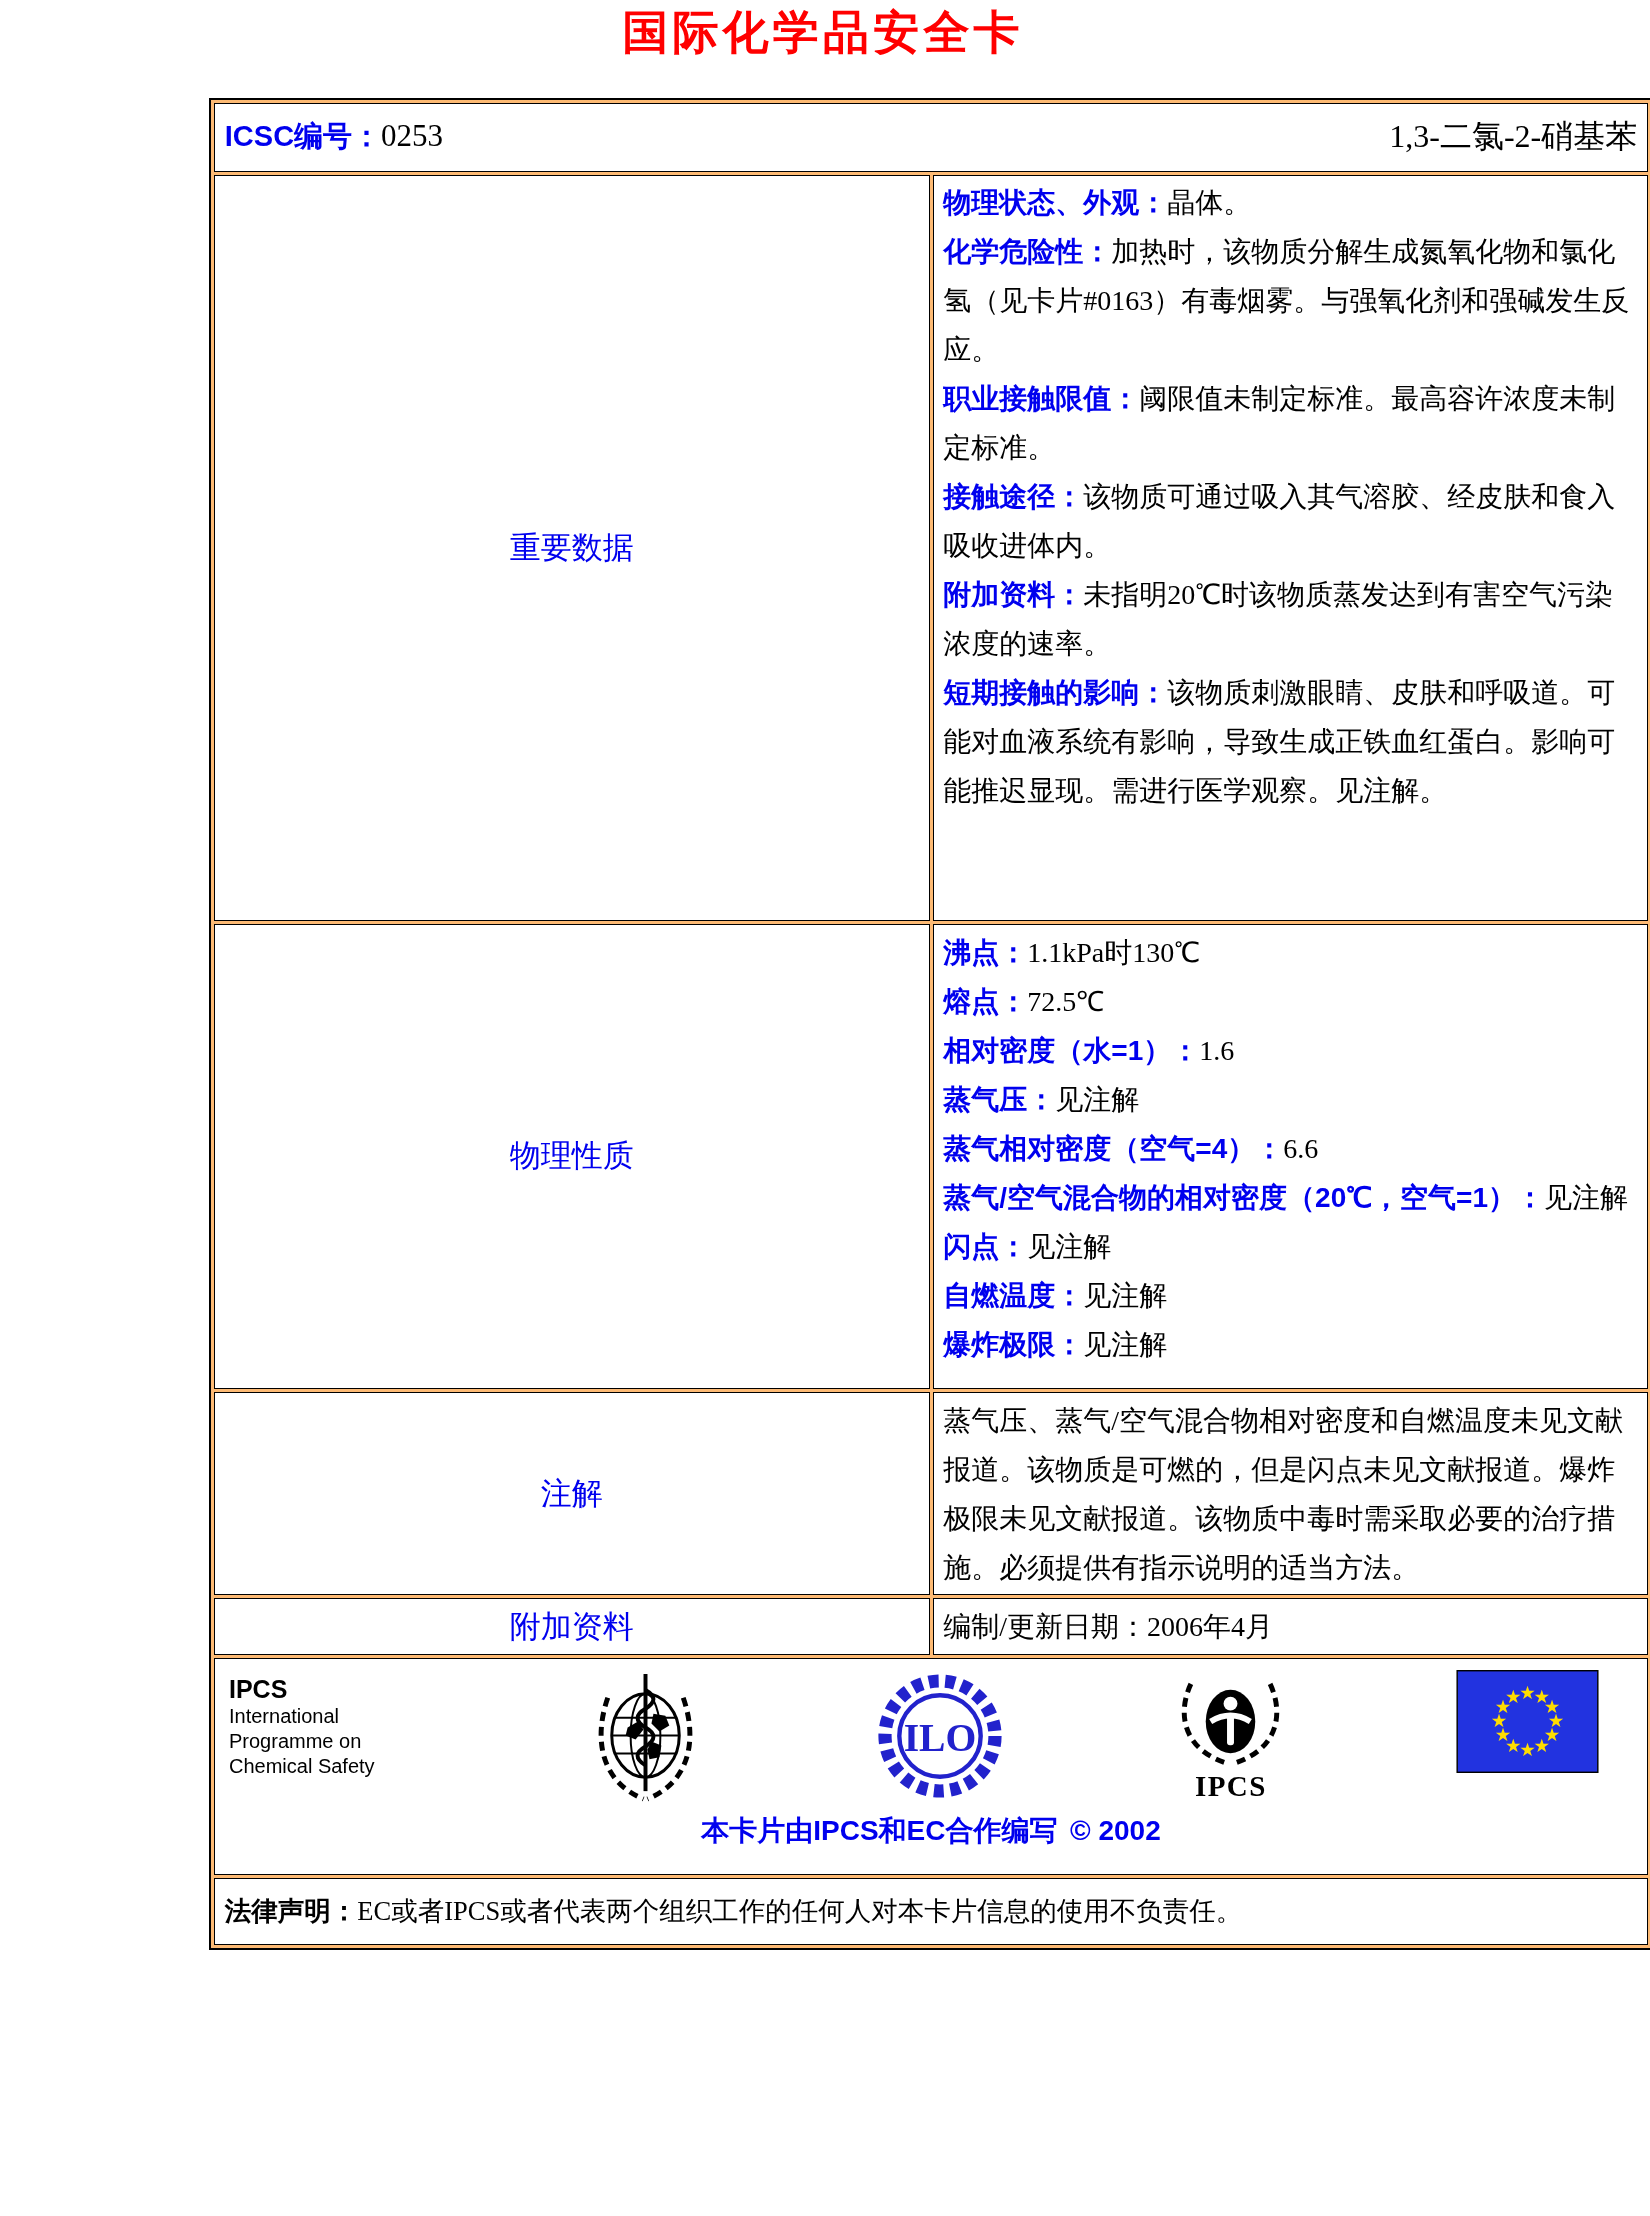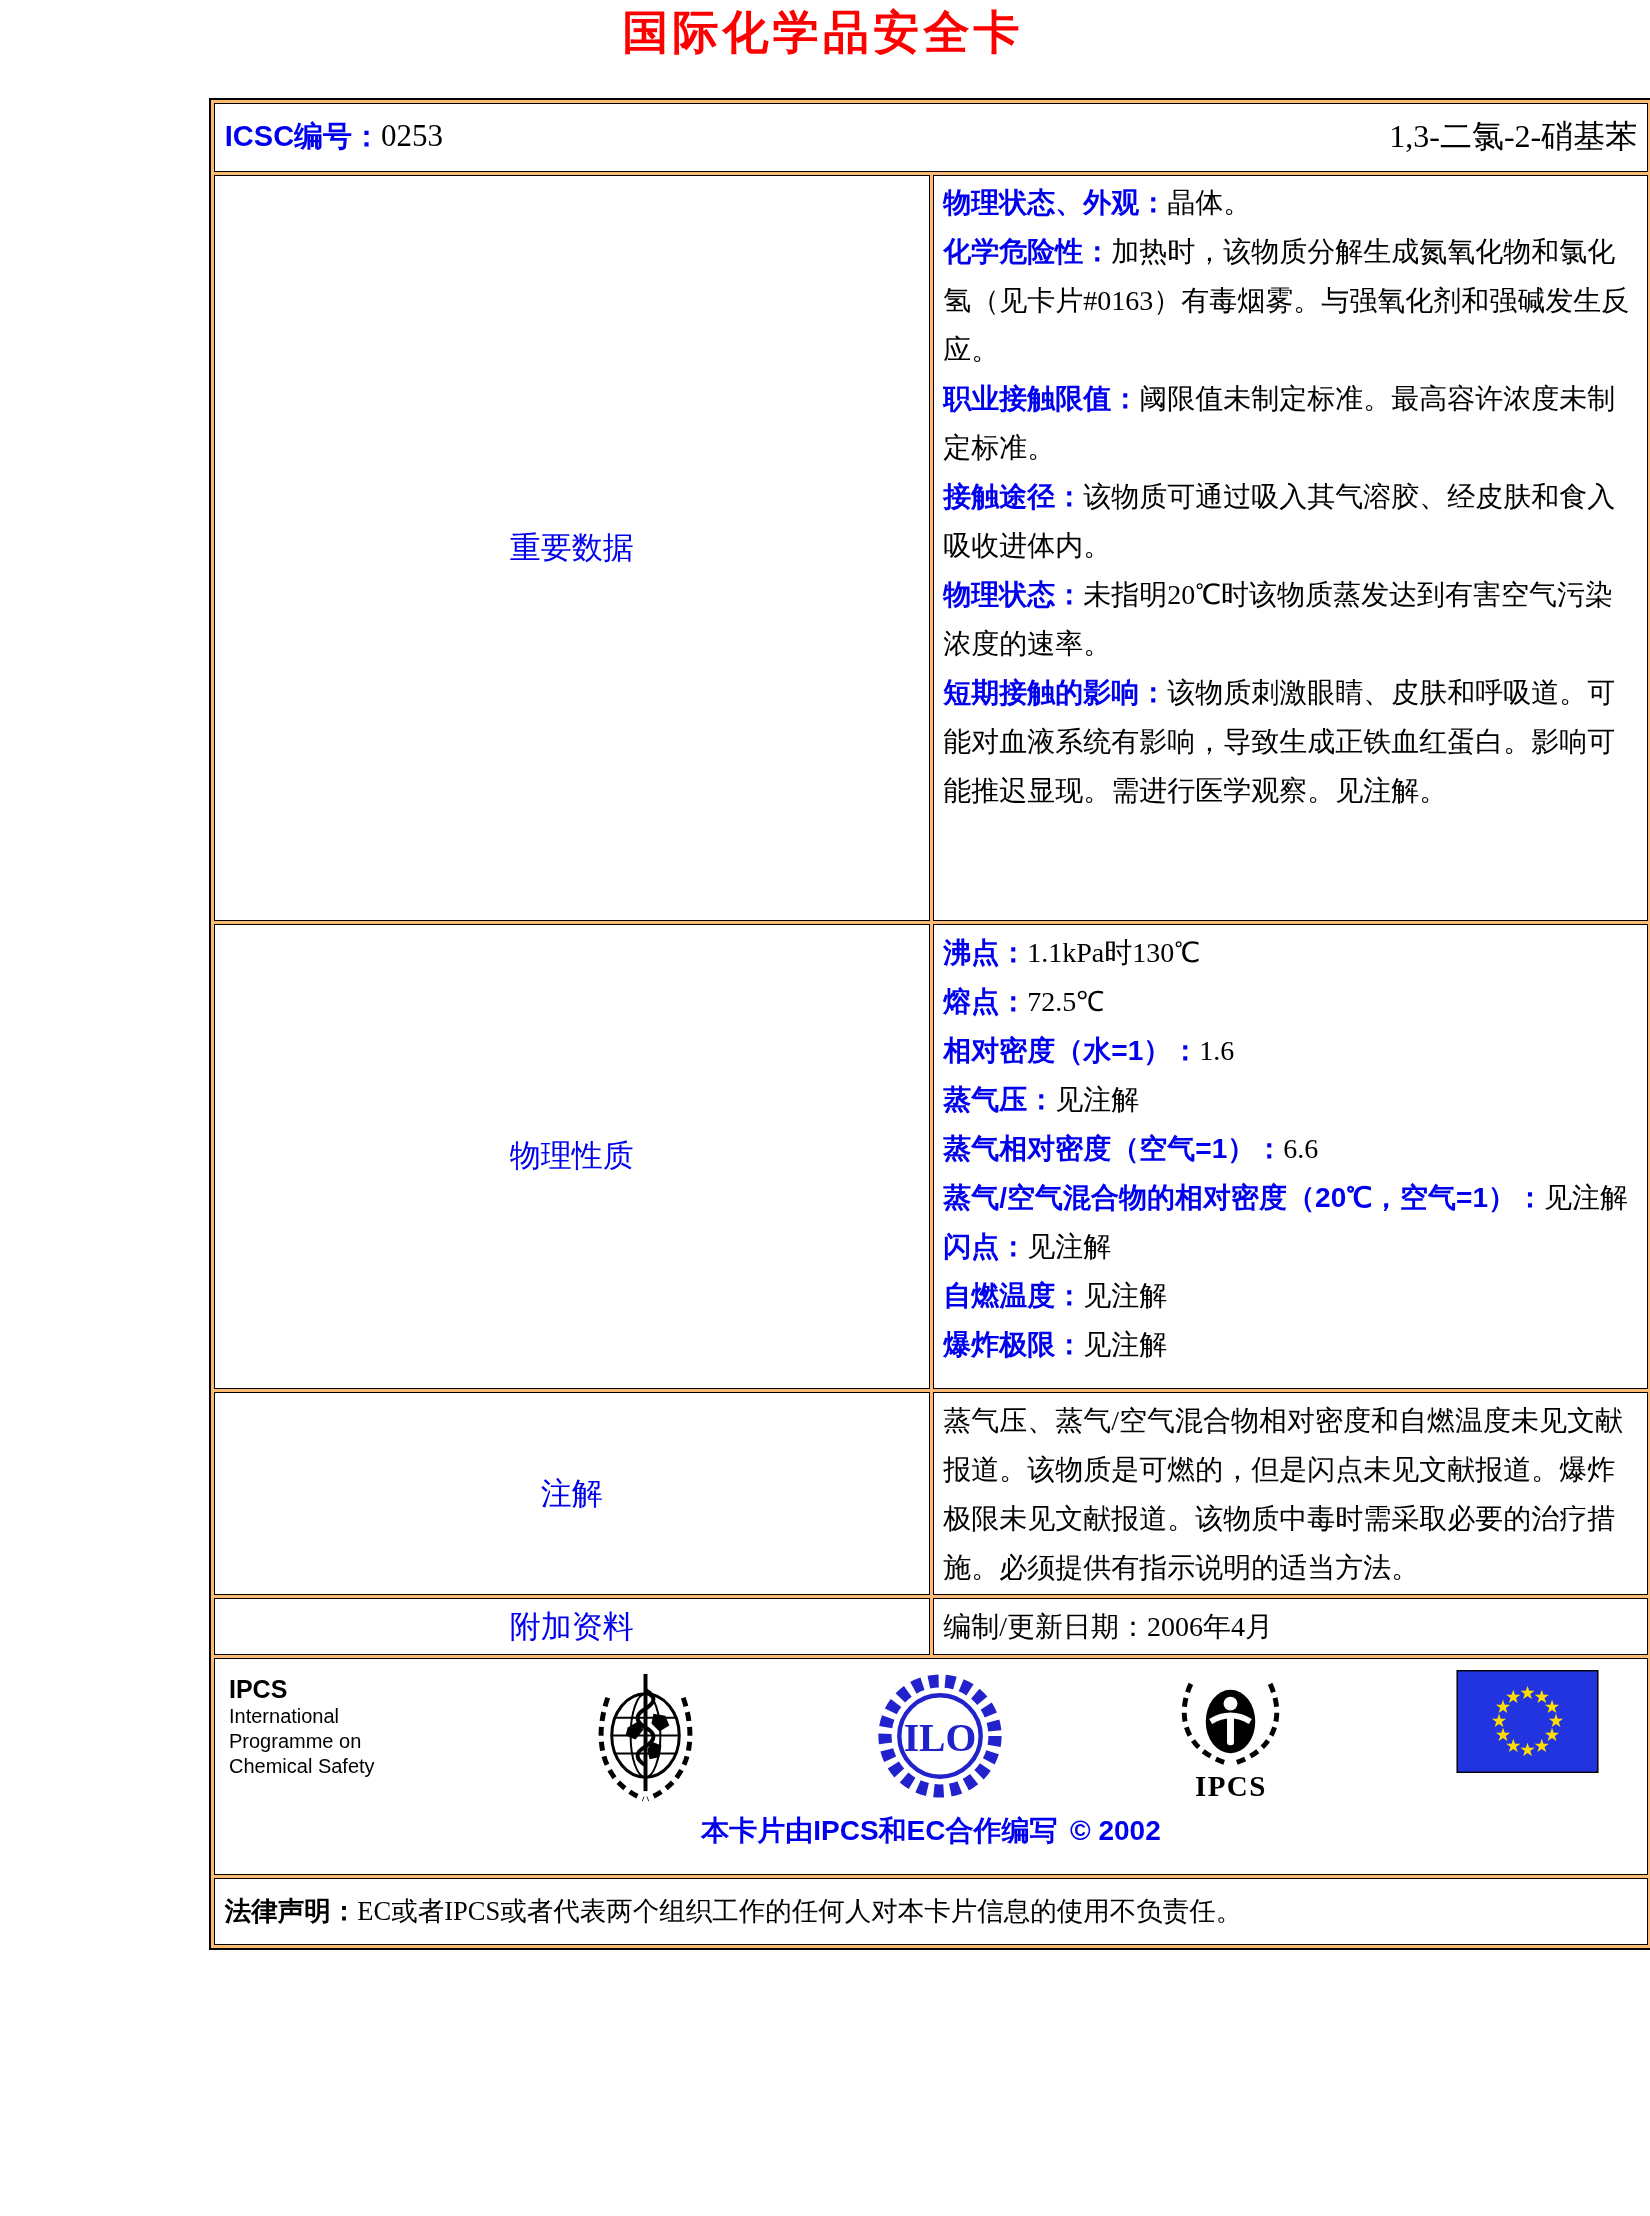--- a/index.html
+++ b/index.html
@@ -68,33 +68,33 @@
       </td>
     </tr>
 
     <tr>
       <td class="cell label-cell h-important">重要数据</td>
       <td class="cell content-cell h-important">
         <p class="line"><span class="lbl">物理状态、外观：</span><span class="txt">晶体。</span></p>
         <p class="line"><span class="lbl">化学危险性：</span><span class="txt">加热时，该物质分解生成氮氧化物和氯化氢（见卡片#0163）有毒烟雾。与强氧化剂和强碱发生反应。</span></p>
         <p class="line"><span class="lbl">职业接触限值：</span><span class="txt">阈限值未制定标准。最高容许浓度未制定标准。</span></p>
         <p class="line"><span class="lbl">接触途径：</span><span class="txt">该物质可通过吸入其气溶胶、经皮肤和食入吸收进体内。</span></p>
-        <p class="line"><span class="lbl">物理状态：</span><span class="txt">未指明20℃时该物质蒸发达到有害空气污染浓度的速率。</span></p>
+        <p class="line"><span class="lbl">附加资料：</span><span class="txt">未指明20℃时该物质蒸发达到有害空气污染浓度的速率。</span></p>
         <p class="line"><span class="lbl">短期接触的影响：</span><span class="txt">该物质刺激眼睛、皮肤和呼吸道。可能对血液系统有影响，导致生成正铁血红蛋白。影响可能推迟显现。需进行医学观察。见注解。</span></p>
       </td>
     </tr>
 
     <tr>
       <td class="cell label-cell h-physical">物理性质</td>
       <td class="cell content-cell h-physical">
         <p class="line"><span class="lbl">沸点：</span><span class="txt">1.1kPa时130℃</span></p>
         <p class="line"><span class="lbl">熔点：</span><span class="txt">72.5℃</span></p>
         <p class="line"><span class="lbl">相对密度（水=1）：</span><span class="txt">1.6</span></p>
         <p class="line"><span class="lbl">蒸气压：</span><span class="txt">见注解</span></p>
-        <p class="line"><span class="lbl">蒸气相对密度（空气=1）：</span><span class="txt">6.6</span></p>
+        <p class="line"><span class="lbl">蒸气相对密度（空气=4）：</span><span class="txt">6.6</span></p>
         <p class="line"><span class="lbl">蒸气/空气混合物的相对密度（20℃，空气=1）：</span><span class="txt">见注解</span></p>
         <p class="line"><span class="lbl">闪点：</span><span class="txt">见注解</span></p>
         <p class="line"><span class="lbl">自燃温度：</span><span class="txt">见注解</span></p>
         <p class="line"><span class="lbl">爆炸极限：</span><span class="txt">见注解</span></p>
       </td>
     </tr>
 
 
     <tr>
       <td class="cell label-cell h-notes">注解</td>

